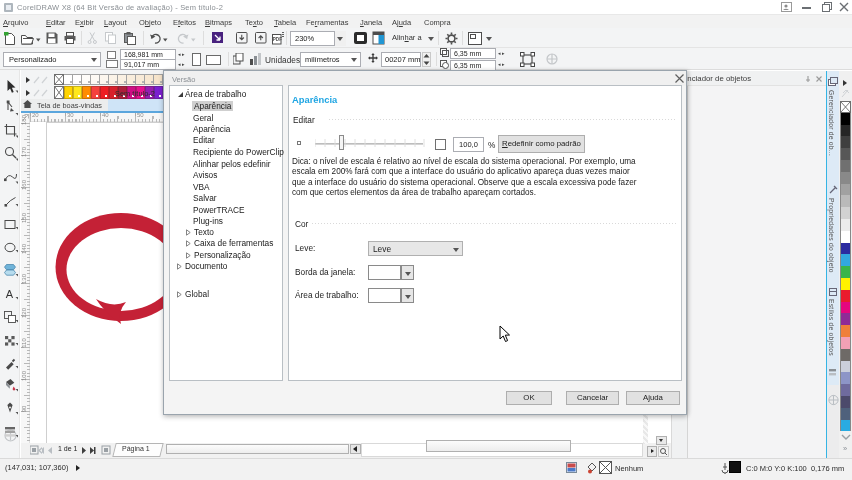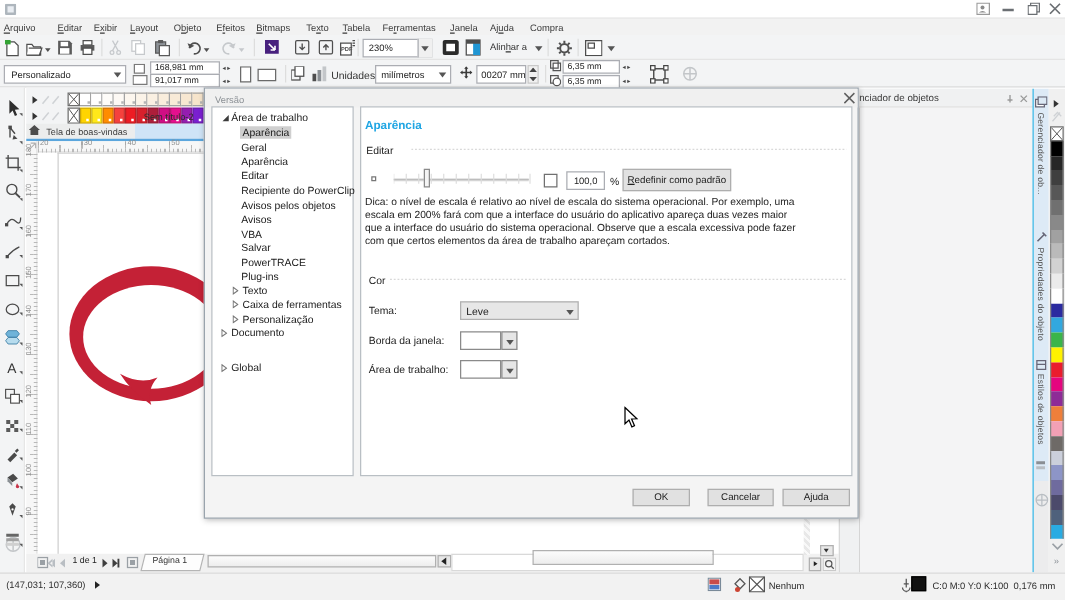--- a/index.html
+++ b/index.html
@@ -39,20 +39,21 @@
 </style>
 </head>
 <body>
 <div id="stage">
 
   <div class="abs" id="titlebar"></div>
   <svg class="abs" style="left:4px;top:3px" width="9" height="9">
       <rect x="0" y="0" width="9" height="9" rx="1" fill="#aeb6bd"></rect>
       <rect x="2" y="2" width="5" height="5" fill="#e9edf2"></rect>
     </svg>
+  <div class="abs" id="titletext">CorelDRAW X8 (64 Bit Versão de avaliação) - Sem título-2</div>
 
   <svg class="abs" style="left:781px;top:2px" width="11" height="10">
       <rect x="0.5" y="0.5" width="10" height="9" fill="none" stroke="#9a9a9a"></rect>
       <circle cx="5" cy="4" r="1.6" fill="#8a8a8a"></circle>
       <path d="M2 8 Q5 5.4 8 8" fill="#8a8a8a"></path>
     </svg>
   <div class="abs" style="left:802px;top:7px;width:9px;height:2px;background:#6b6f73"></div>
   <svg class="abs" style="left:822px;top:2px" width="10" height="10">
       <rect x="2.5" y="0.5" width="7" height="7" fill="none" stroke="#6b6f73"></rect>
       <rect x="0.5" y="2.5" width="7" height="7" fill="#fff" stroke="#6b6f73"></rect>
@@ -592,21 +593,21 @@
         <path d="M1.5 1.5 L9.5 9.5 M9.5 1.5 L1.5 9.5" stroke="#5f5f5f" stroke-width="1.2"></path>
       </svg>
 
     <div class="panel" style="left:5px;top:14px;width:114px;height:296px"></div>
     <div class="treeitem" style="left:14px;top:18px"><span style="display:inline-block;width:0;height:0;border-left:5px solid transparent;border-bottom:5px solid #3b3b3b;margin-right:2px;vertical-align:0px"></span>Área de trabalho</div>
     <div class="treeitem" style="left:28px;top:30px"><span style="background:#cfcfcf;padding:0 2px">Aparência</span></div>
     <div class="treeitem" style="left:29px;top:42px">Geral</div>
     <div class="treeitem" style="left:29px;top:53px">Aparência</div>
     <div class="treeitem" style="left:29px;top:64px">Editar</div>
     <div class="treeitem" style="left:29px;top:76px">Recipiente do PowerClip</div>
-    <div class="treeitem" style="left:29px;top:88px">Avisos pelos objetos</div>
+    <div class="treeitem" style="left:29px;top:88px">Alinhar pelos edefinir</div>
     <div class="treeitem" style="left:29px;top:99px">Avisos</div>
     <div class="treeitem" style="left:29px;top:111px">VBA</div>
     <div class="treeitem" style="left:29px;top:122px">Salvar</div>
     <div class="treeitem" style="left:29px;top:134px">PowerTRACE</div>
     <div class="treeitem" style="left:29px;top:145px">Plug-ins</div>
     <div class="treeitem" style="left:22px;top:156px"><svg width="5" height="7" style="margin-right:3px;vertical-align:-1px">
           <path d="M0.5 0.8 L4.2 3.5 L0.5 6.2 Z" fill="none" stroke="#777" stroke-width="0.9"></path>
         </svg>Texto</div>
     <div class="treeitem" style="left:22px;top:167px"><svg width="5" height="7" style="margin-right:3px;vertical-align:-1px">
           <path d="M0.5 0.8 L4.2 3.5 L0.5 6.2 Z" fill="none" stroke="#777" stroke-width="0.9"></path>
@@ -642,21 +643,21 @@
     <div class="abs" style="left:128px;top:86px;width:400px;font-size:8.2px;color:#222;line-height:10.4px">
       Dica: o nível de escala é relativo ao nível de escala do sistema operacional. Por exemplo, uma<br>
       escala em 200% fará com que a interface do usuário do aplicativo apareça duas vezes maior<br>
       que a interface do usuário do sistema operacional. Observe que a escala excessiva pode fazer<br>
       com que certos elementos da área de trabalho apareçam cortados.
     </div>
 
     <div class="lbl" style="left:131px;top:148px">Cor</div>
     <div class="dotline" style="left:148px;top:152px;width:365px"></div>
 
-    <div class="lbl" style="left:131px;top:172px">Tema:</div>
+    <div class="lbl" style="left:131px;top:172px">Leve:</div>
     <div class="abs" style="left:204px;top:170px;width:95px;height:15px;background:#e7e7e7;border:1px solid #b0b0b0">
       <div class="abs" style="left:4px;top:2px;font-size:8.3px;color:#222">Leve</div>
       <div class="combo-arrow" style="left:84px;top:6px"></div>
     </div>
     <div class="lbl" style="left:131px;top:196px">Borda da janela:</div>
     <div class="abs" style="left:204px;top:194px;width:33px;height:15px;background:#fff;border:1px solid #8a8a8a"></div>
     <div class="abs" style="left:237px;top:194px;width:13px;height:15px;background:#e6e6e6;border:1px solid #8a8a8a">
         <div class="combo-arrow" style="left:3px;top:6px"></div>
       </div>
     <div class="lbl" style="left:131px;top:219px">Área de trabalho:</div>

